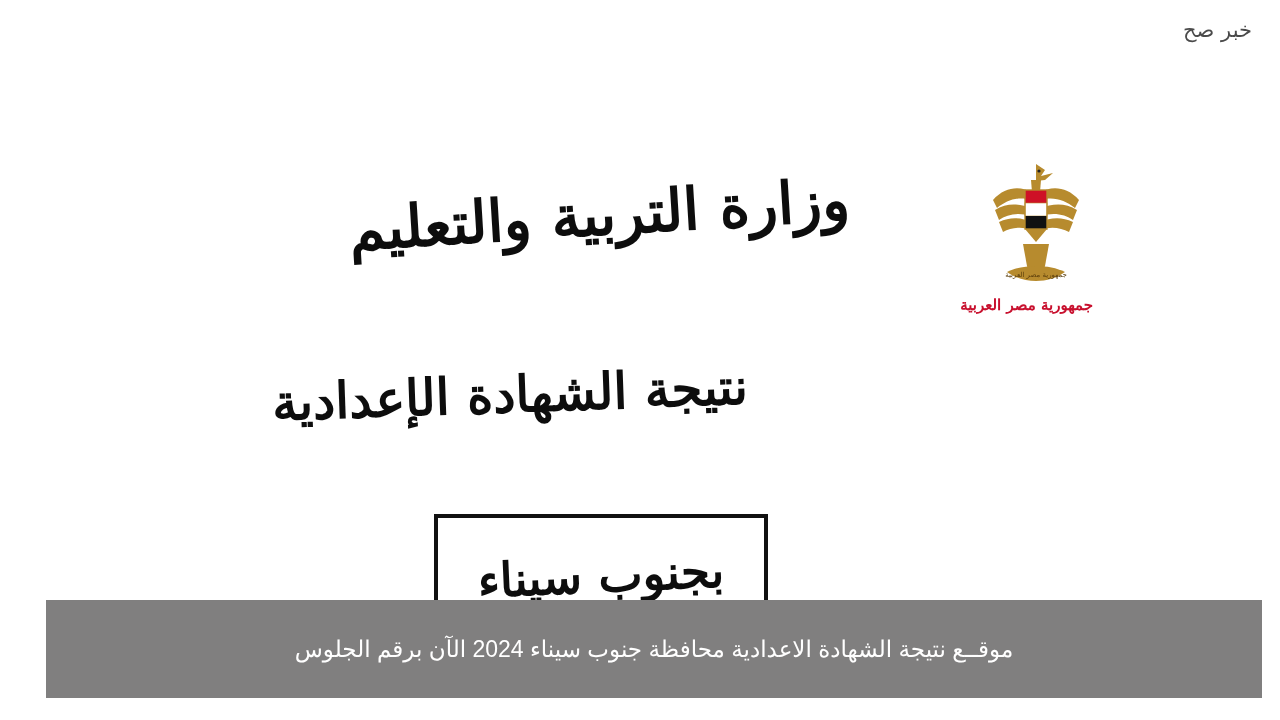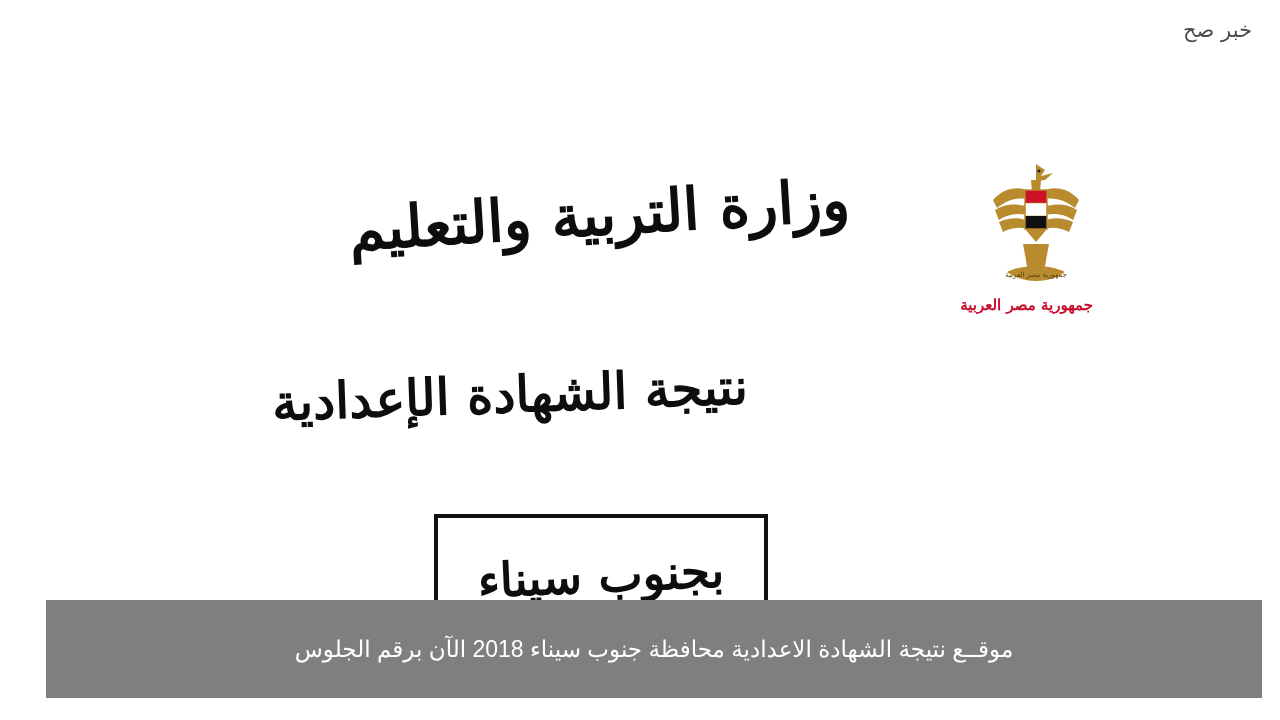--- a/index.html
+++ b/index.html
@@ -189,16 +189,16 @@
         <path d="M44 106 L62 106 L58 118 L48 118 Z" fill="#b78b2e"></path>
 
         <path d="M24 112 C40 104 66 104 82 112 C66 124 40 124 24 112 Z" fill="#b78b2e"></path>
         <text x="53" y="117" font-family="DejaVu Serif, serif" font-size="7" fill="#5a3d0b" text-anchor="middle">جمهورية مصر العربية</text>
       </svg>
     </span>
     <div class="emblem-caption">جمهورية مصر العربية</div>
   </div>
 
   <div class="caption-bar">
-    <div class="caption-text">موقــع نتيجة الشهادة الاعدادية محافظة جنوب سيناء 2018 الآن برقم الجلوس</div>
+    <div class="caption-text">موقــع نتيجة الشهادة الاعدادية محافظة جنوب سيناء 2024 الآن برقم الجلوس</div>
   </div>
 
 </div>
 
 </body></html>

